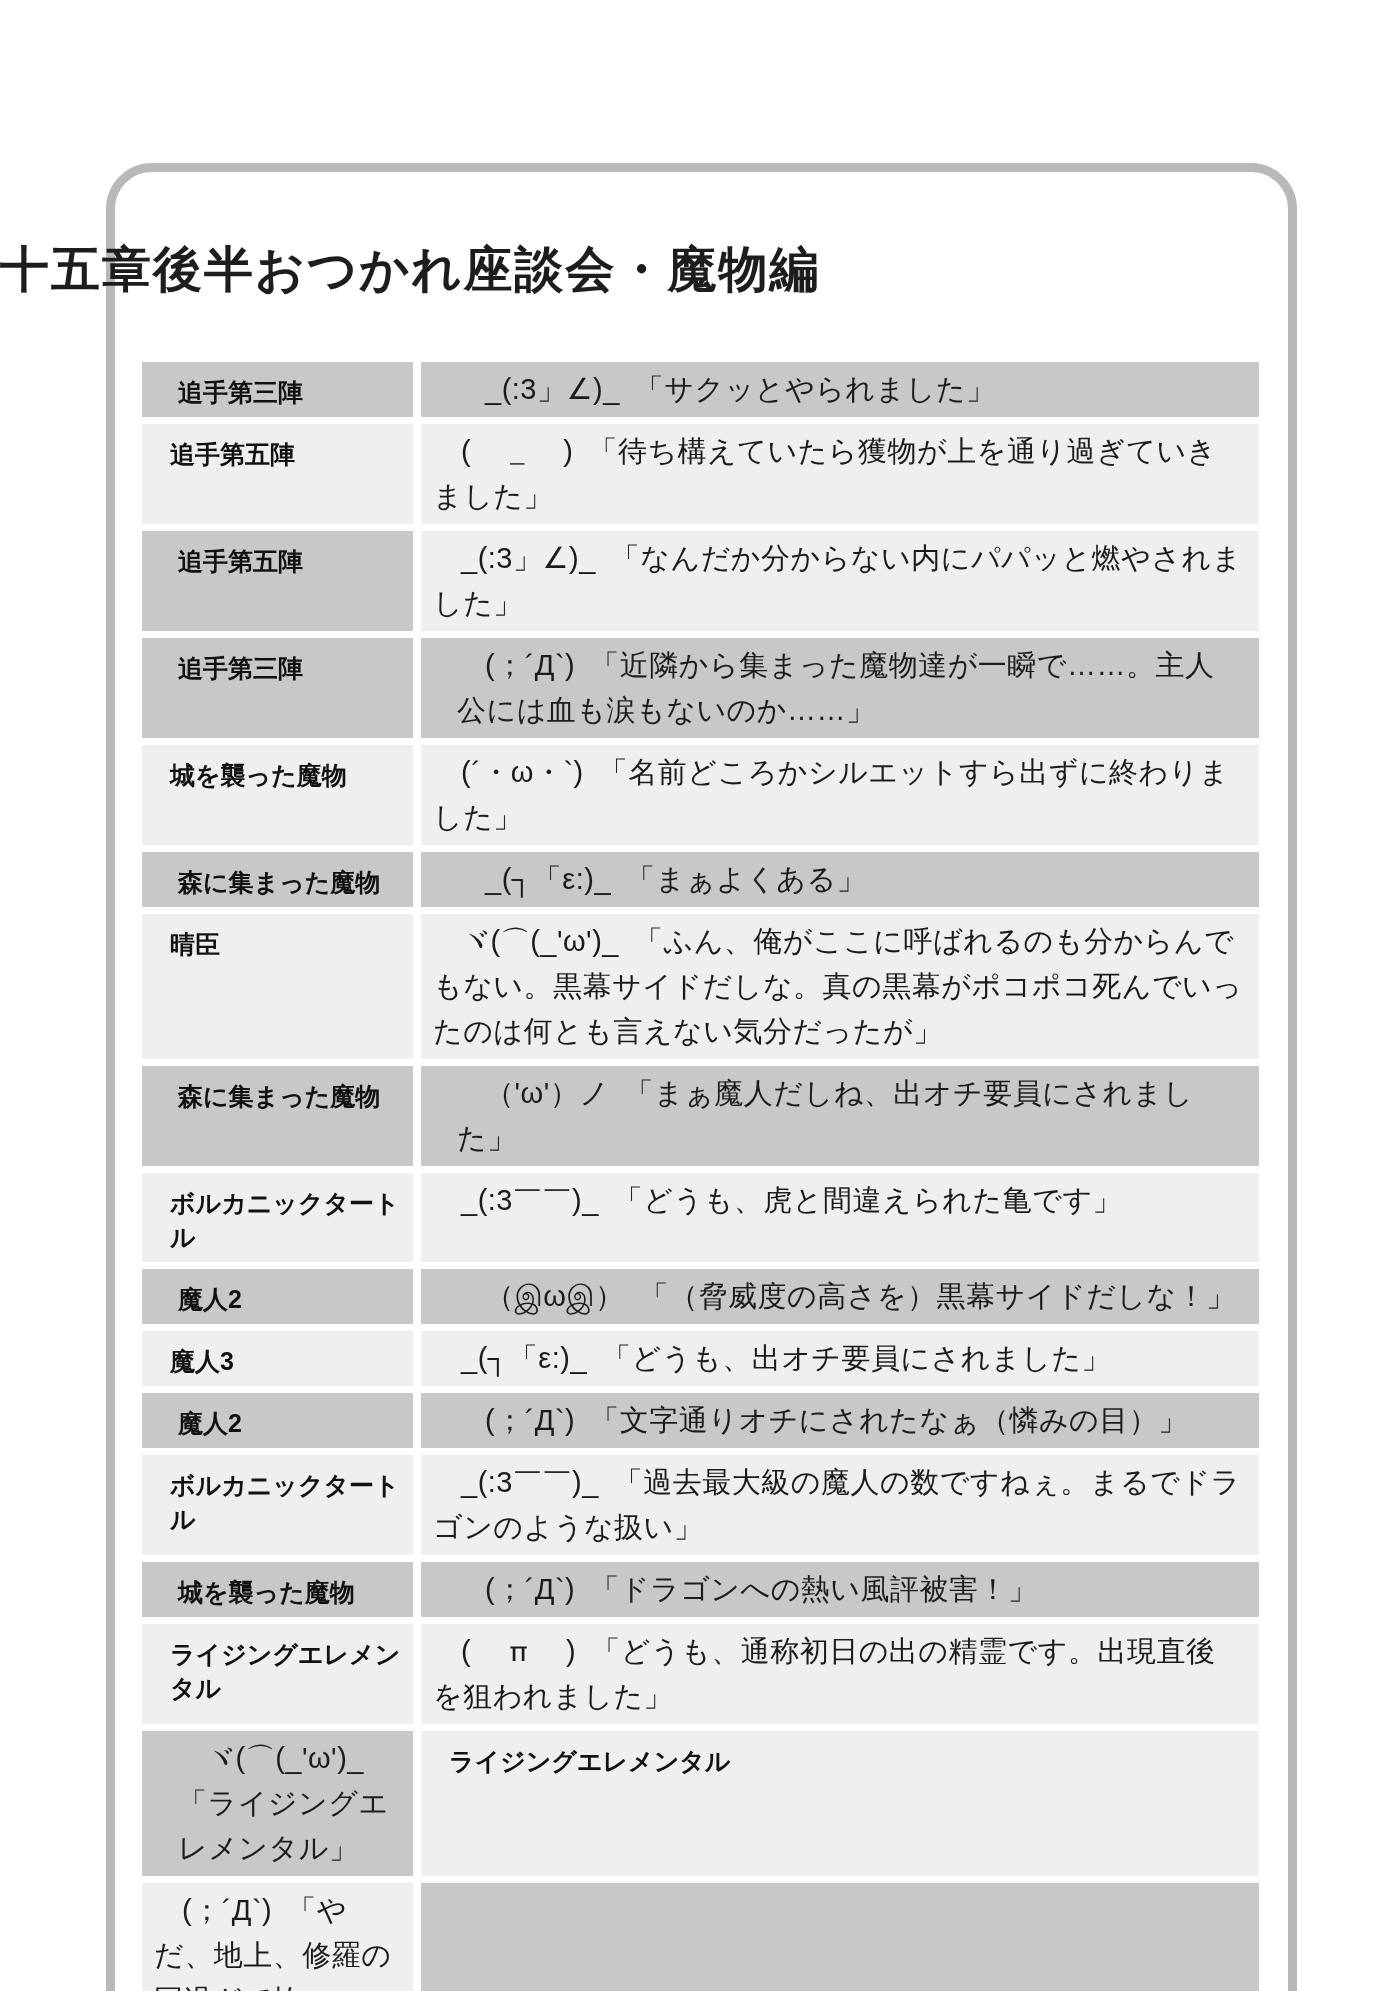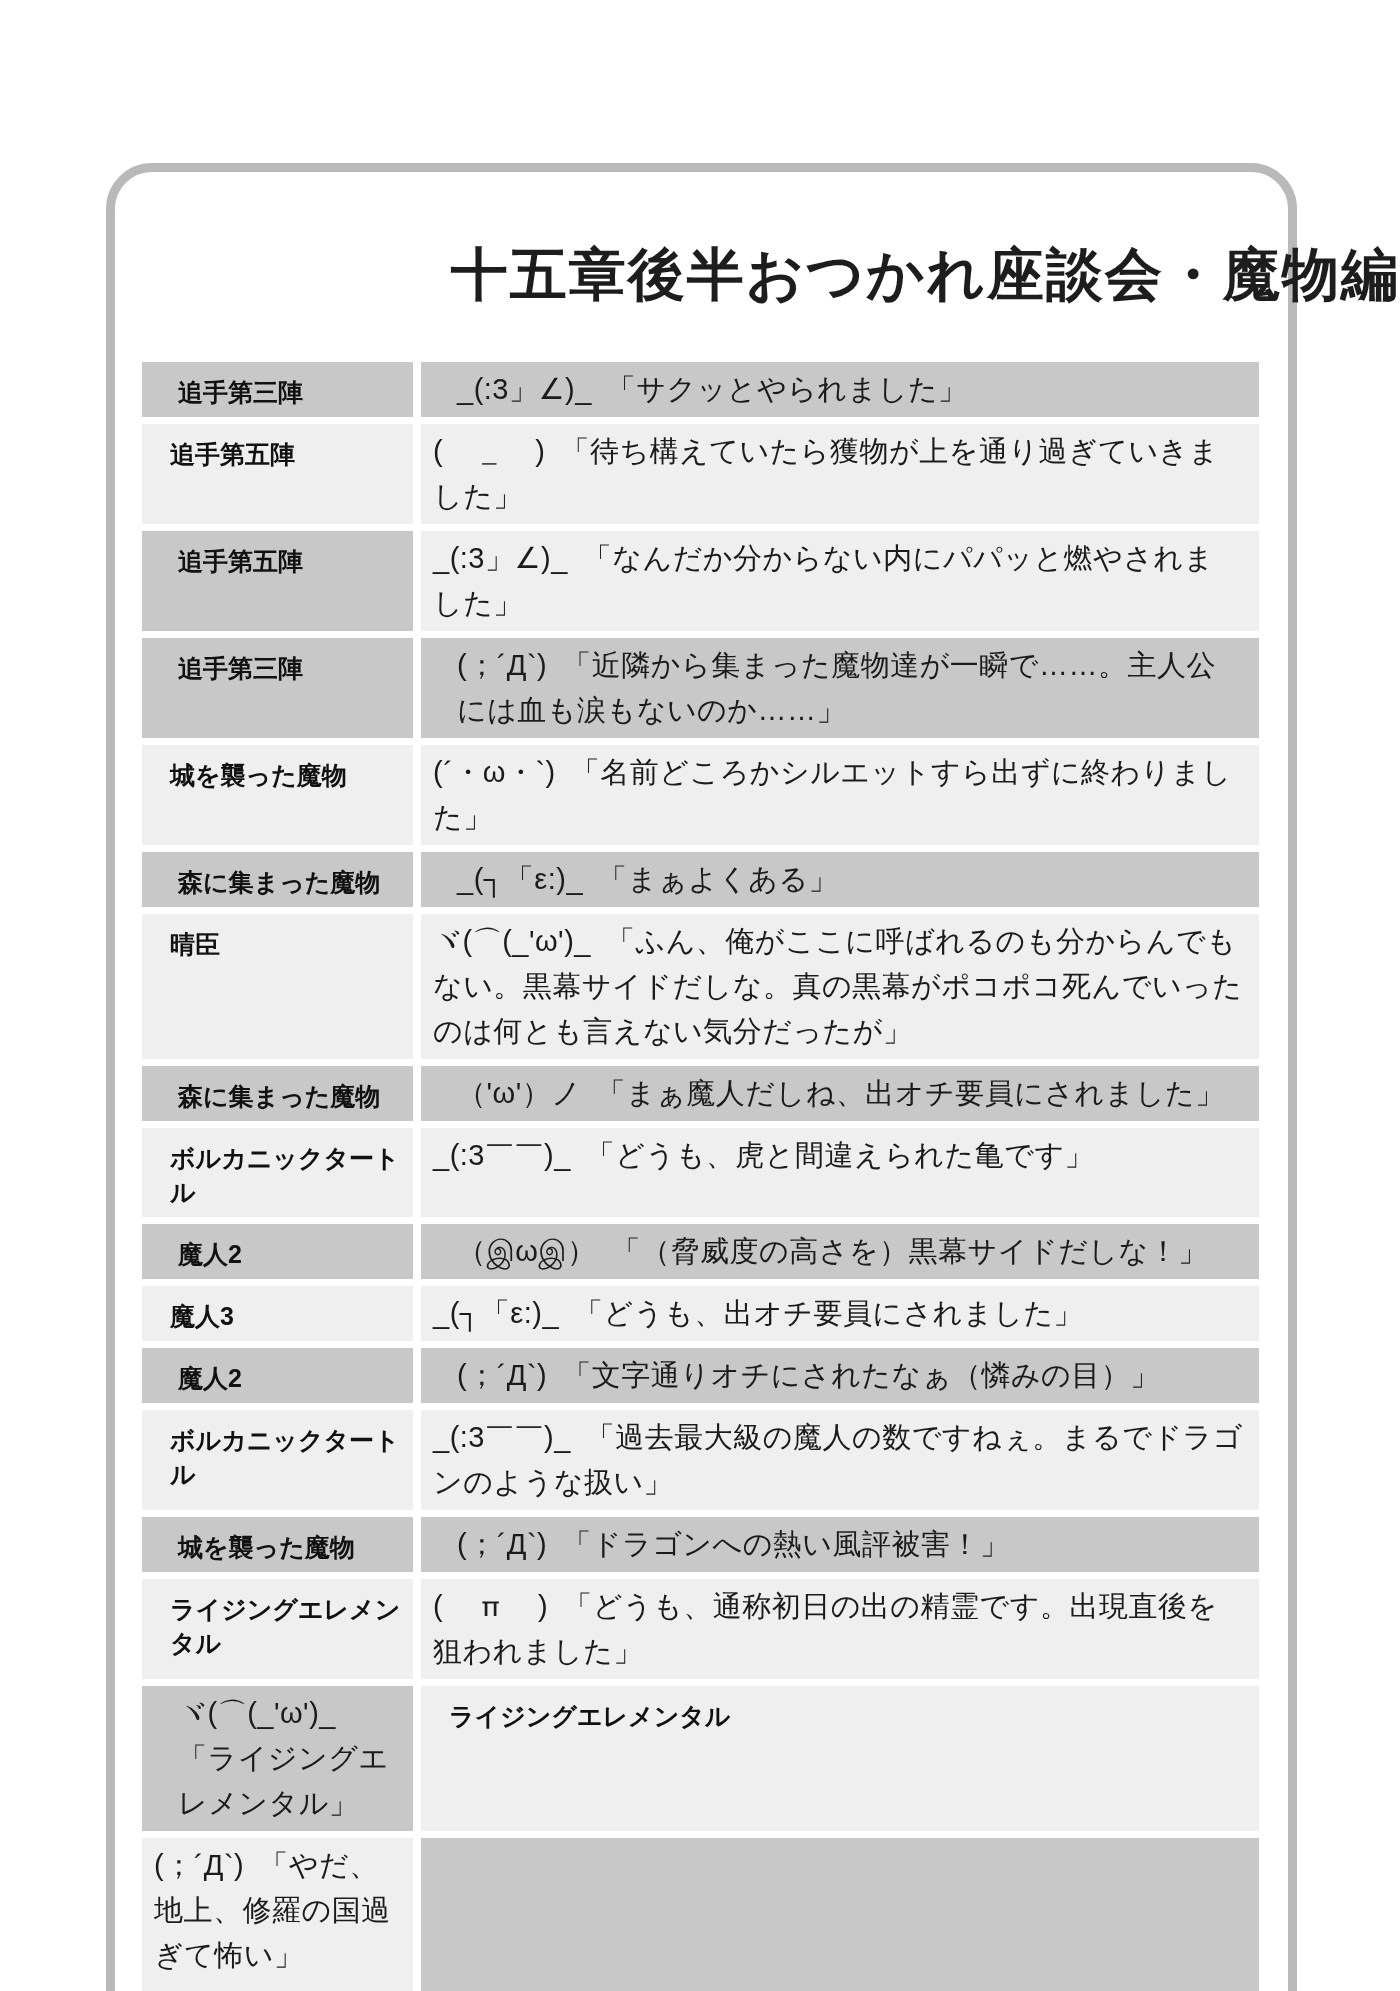--- a/index.html
+++ b/index.html
@@ -18,22 +18,22 @@
     height: 1900px;           
     background: #ffffff;
     border: 9px solid var(--frame-border, #b9b9b9);
     border-radius: 46px;
   }
   .title {
     position: absolute;
     left: 0;
     top: 237px;
     width: 100%;
-    text-align: right;
-    font-size: 57px;
+    text-align: left;
+    font-size: 49px;
     font-weight: bold;
     letter-spacing: 2px;
     color: #1d1d1d;
     z-index: 2;
   }
   .table {
     position: absolute;
     left: 142px;
     top: 362px;
     width: 1117px;
@@ -52,21 +52,21 @@
     color: #111111;
     min-height: 54px;
   }
   .dialogue-cell {
     font-size: 29px;
     line-height: 45px;
     padding: 5px 16px 5px 12px;
     letter-spacing: 0.5px;
     min-height: 54px;
   }
-  .kaomoji { white-space: nowrap; }
+  .kaomoji { white-space: nowrap; margin-left: 28px; }
   .empty-row-cell { height: 324px; }
 </style>
 </head>
 <body>
 
 <div class="page">
   <div class="frame"></div>
   <h1 class="title">十五章後半おつかれ座談会・魔物編</h1>
   <div class="table" id="table">
       <div class="cell name-cell dark">追手第三陣</div>

